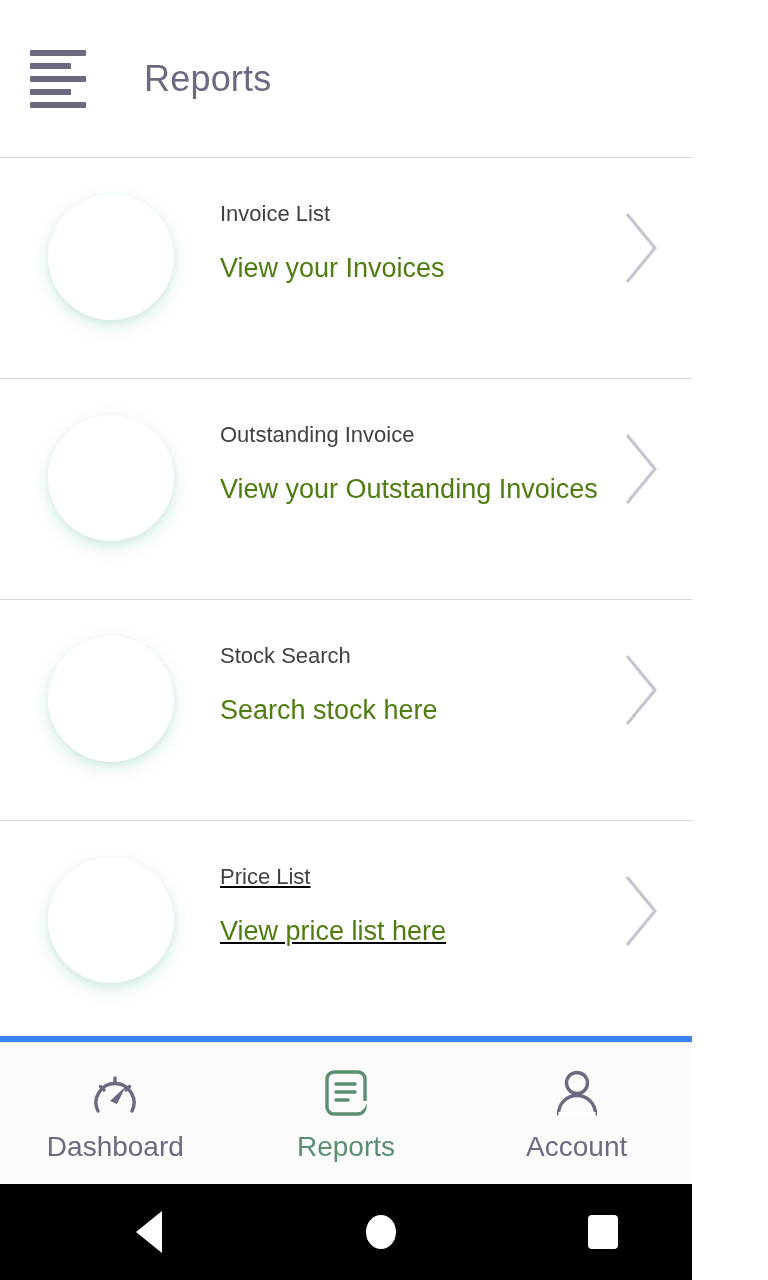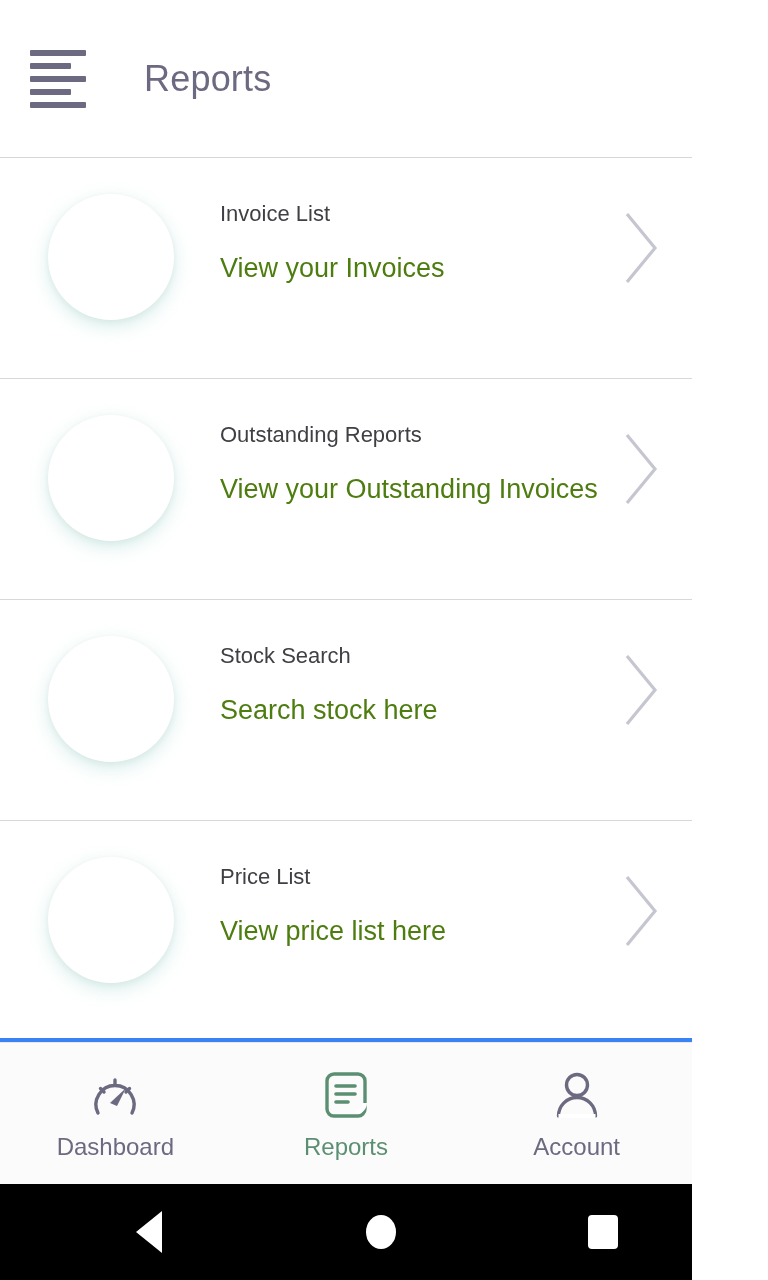--- a/index.html
+++ b/index.html
@@ -55,21 +55,21 @@
     overflow:hidden;
   }
   .row {
     position:relative;
     height:221px;
     display:flex; align-items:flex-start;
     border-bottom:1px solid #d8d8da;
     background:#ffffff;
     cursor:pointer;
   }
-  .row:last-child { border-bottom:4px solid #3b82f6; }
+  .row:last-child { border-bottom:6px solid #3b82f6;text-decoration:underline; }
 
   .badge-wrap {
     flex:0 0 auto;
     width:126px; height:126px;
     margin-left:48px; margin-top:36px;
     position:relative;
   }
   .badge {
     position:absolute; inset:0;
     border-radius:50%;
@@ -118,21 +118,21 @@
   }
   .navitem {
     flex:1 1 25%;
     display:flex; flex-direction:column;
     align-items:center; justify-content:center;
     gap:8px;
     cursor:pointer;
   }
   .navicon { height:58px; display:flex; align-items:center; justify-content:center; }
   .navlabel {
-    font-size:24px;
+    font-size:28px;
     color:#6b6a80;
     font-weight:400;
   }
   .navitem.active .navlabel { color:#5b8f72; }
 
   
   .sysbar {
     flex:0 0 96px;
     height:96px;
     background:#000000;
@@ -227,21 +227,21 @@
             <line x1="26.5" y1="40" x2="33" y2="40" stroke="#7aa89a"></line>
             <line x1="35.5" y1="40" x2="41" y2="40" stroke="#7aa89a"></line>
             <line x1="42.8" y1="40" x2="44" y2="40" stroke="#3f3f44"></line>
             <line x1="26.5" y1="44.5" x2="28" y2="44.5" stroke="#3f3f44"></line>
             <line x1="30" y1="44.5" x2="36" y2="44.5" stroke="#3f3f44"></line>
             <line x1="38" y1="44.5" x2="44" y2="44.5" stroke="#7aa89a"></line>
           </g>
         </svg>
       </div>
       <div class="texts">
-        <div class="row-title">Outstanding Reports</div>
+        <div class="row-title">Outstanding Invoice</div>
         <div class="row-sub">View your Outstanding Invoices</div>
       </div>
       <div class="chev">
         <svg width="44" height="84" viewBox="0 0 44 84">
           <polyline points="8,8 36,42 8,76" fill="none" stroke="#c6c6d0" stroke-width="3.2"></polyline>
         </svg>
       </div>
     </div>
 
     <div class="row">

